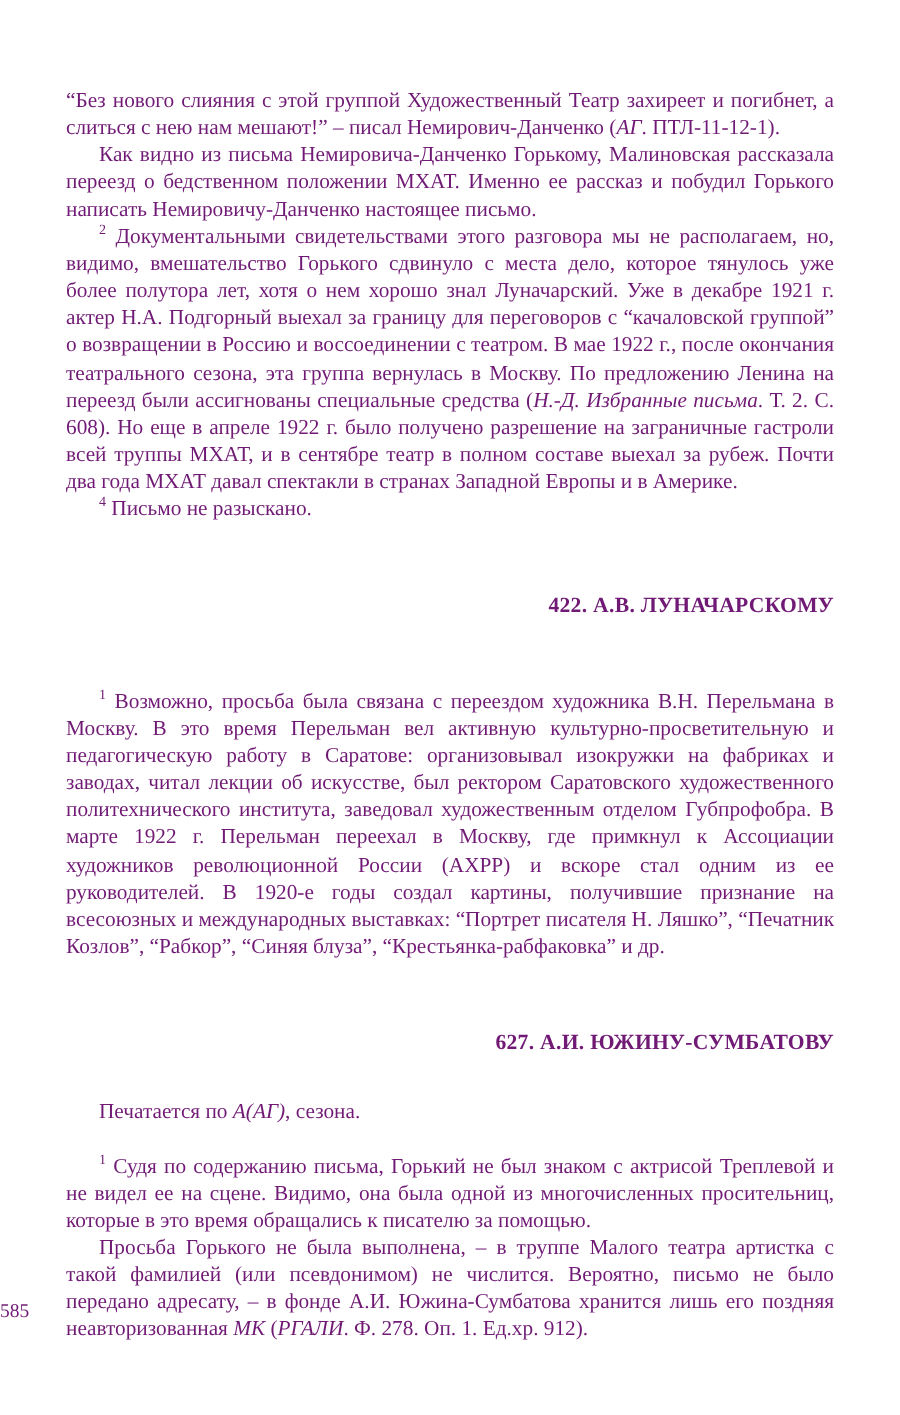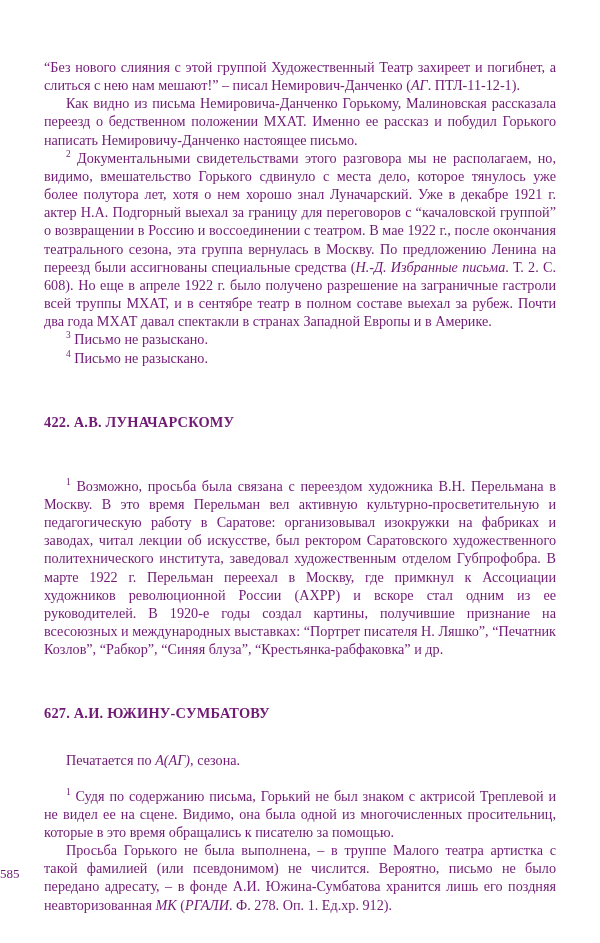--- a/index.html
+++ b/index.html
@@ -41,21 +41,21 @@
   }
   .i {
     font-style: italic;
   }
   sup {
     font-size: 9.4px;
     vertical-align: super;
     line-height: 0;
   }
   .heading {
-    text-align: left;
+    text-align: right;
     font-size: 14.4px;
     font-weight: bold;
     letter-spacing: 0.2px;
     margin: 0;
     text-indent: 0;
   }
   .gap-before-heading { height: 46px; }
   .gap-after-heading  { height: 28px; }
   .gap-note { height: 18px; }
   .pagenum {
@@ -74,21 +74,20 @@
 
 <div class="page">
   <div class="content">
 
     <p class="noindent"><span>“Без нового слияния с этой группой Художественный Театр захиреет и погибнет, а слиться с нею нам мешают!” – писал Немирович-Данченко (</span><span class="i">АГ</span><span>. ПТЛ-11-12-1).</span></p>
 
     <p class="indent">Как видно из письма Немировича-Данченко Горькому, Малиновская рассказала переезд о бедственном положении МХАТ. Именно ее рассказ и побудил Горького написать Немировичу-Данченко настоящее письмо.</p>
 
     <p class="indent"><sup>2</sup> <span><span>Документальными свидетельствами этого разговора мы не располагаем, но, видимо, вмешательство Горького сдвинуло с места дело, которое тянулось уже более полутора лет, хотя о нем хорошо знал Луначарский. Уже в декабре 1921 г. актер Н.А. Подгорный выехал за границу для переговоров с “качаловской группой” о возвращении в Россию и воссоединении с театром. В мае 1922 г., после окончания театрального сезона, эта группа вернулась в Москву. По предложению Ленина на переезд были ассигнованы специальные средства (</span><span class="i">Н.-Д. Избранные письма</span><span>. Т. 2. С. 608). Но еще в апреле 1922 г. было получено разрешение на заграничные гастроли всей труппы МХАТ, и в сентябре театр в полном составе выехал за рубеж. Почти два года МХАТ давал спектакли в странах Западной Европы и в Америке.</span></span></p>
 
-    <p class="indent"><sup>3</sup> <span>Письмо не разыскано.</span></p>
 
     <p class="indent"><sup>4</sup> <span>Письмо не разыскано.</span></p>
 
     <div class="gap-before-heading"></div>
 
     <p class="heading">422.  А.В.  ЛУНАЧАРСКОМУ</p>
 
     <div class="gap-after-heading"></div>
 
 

